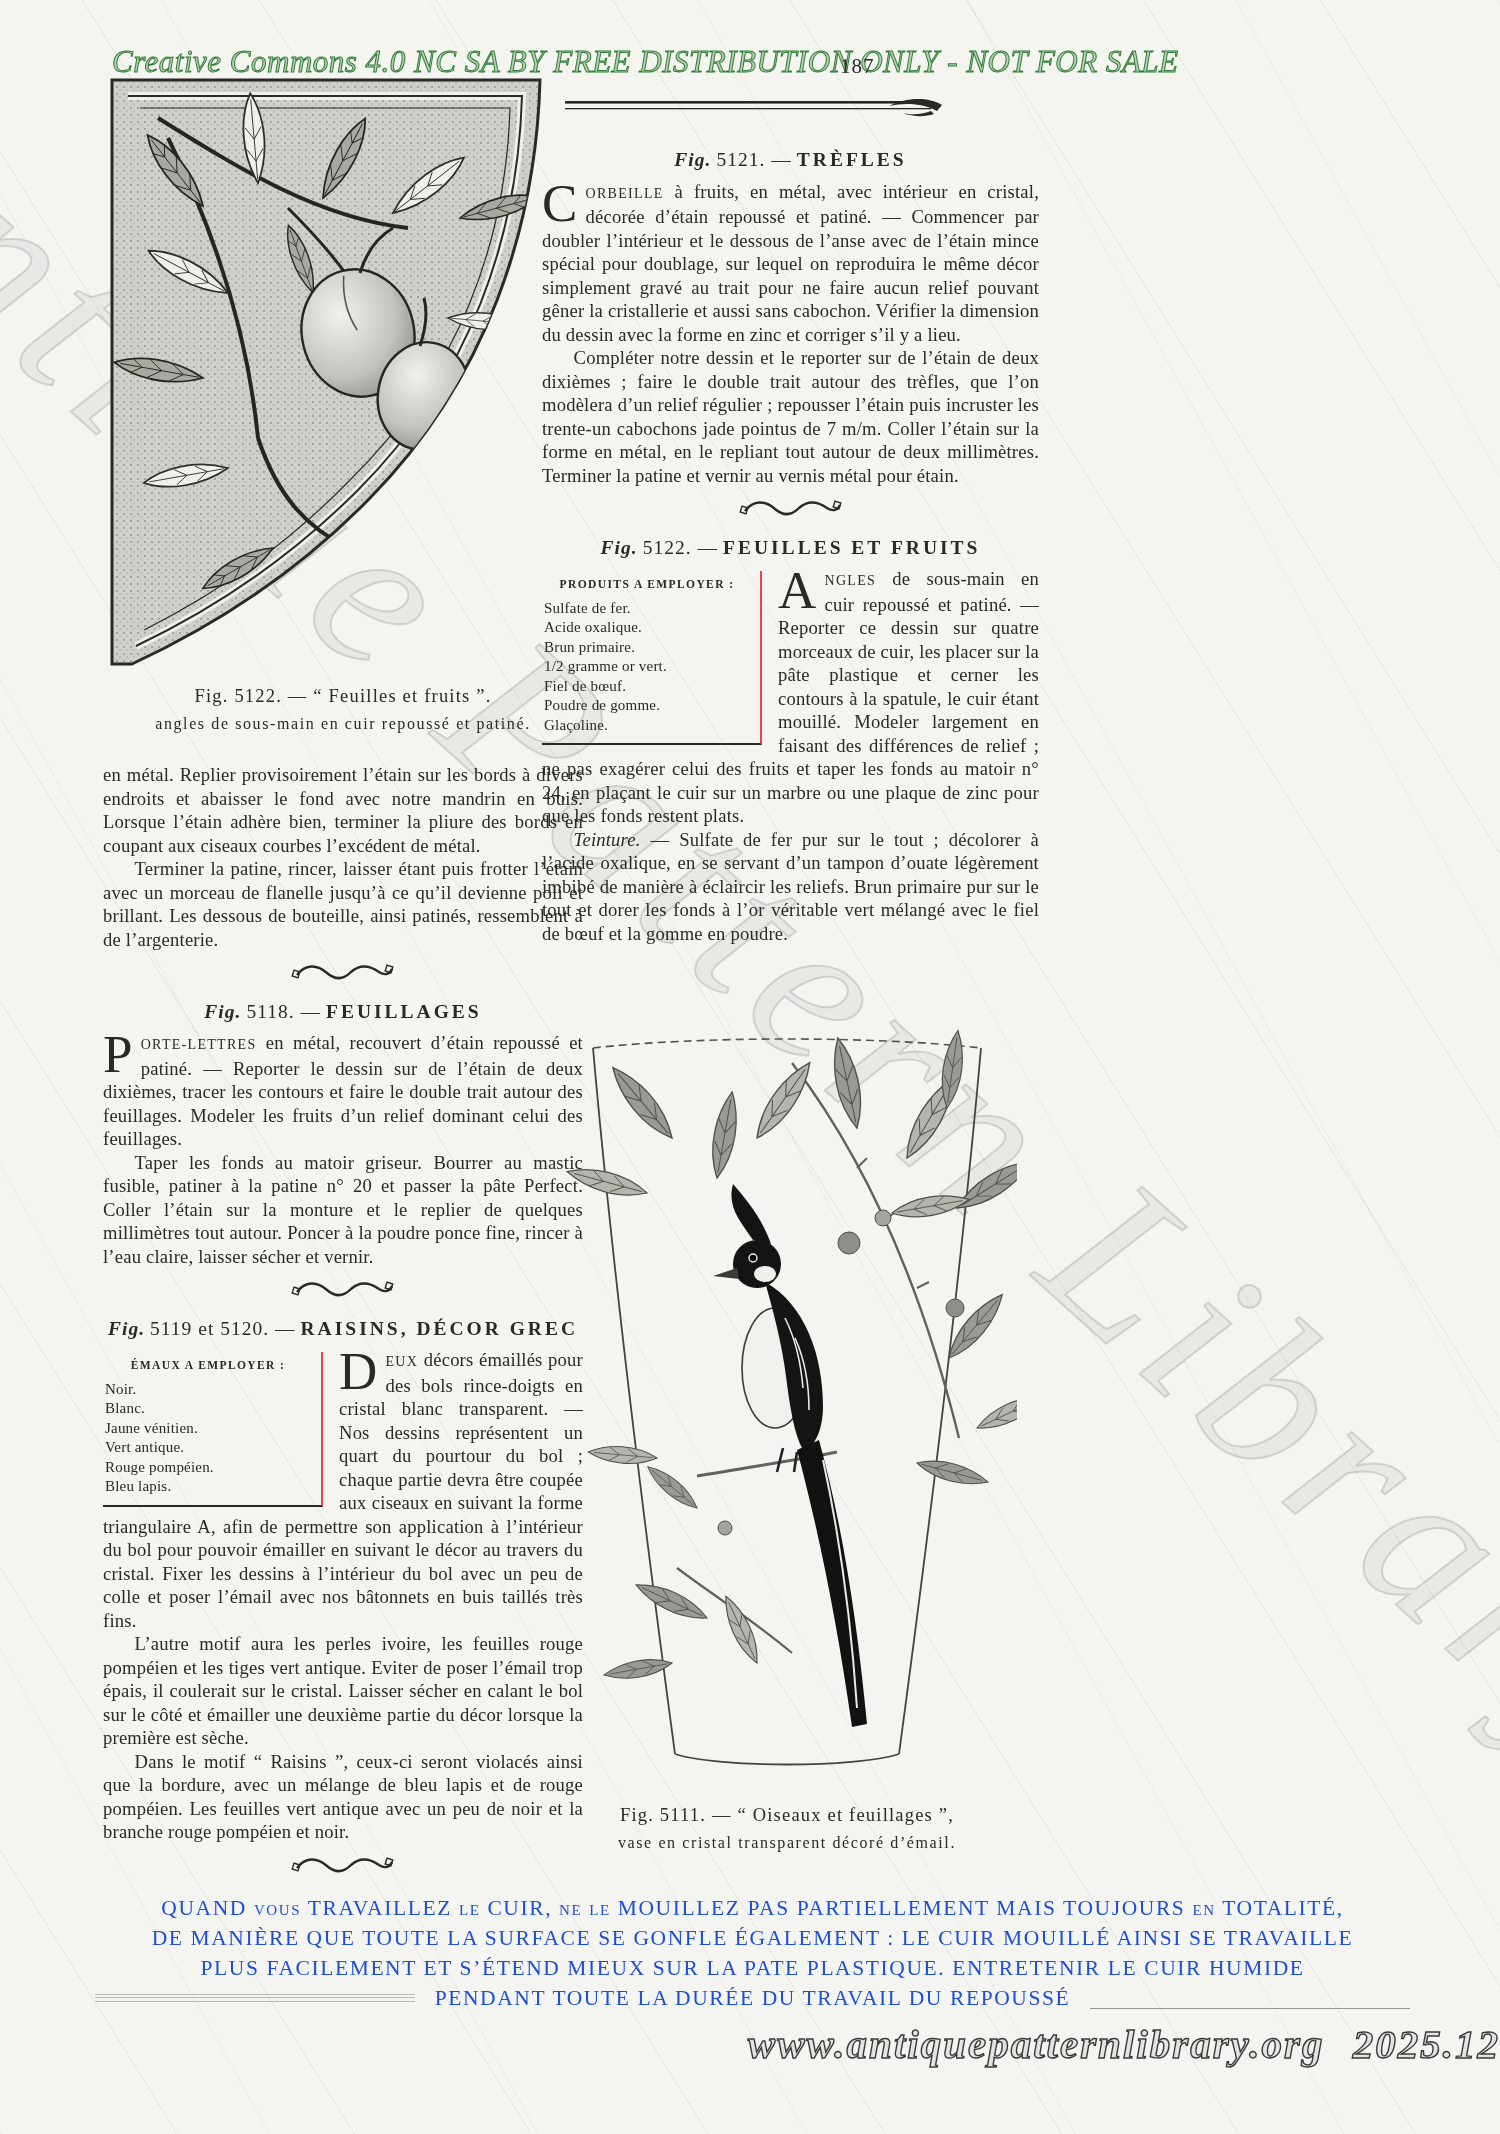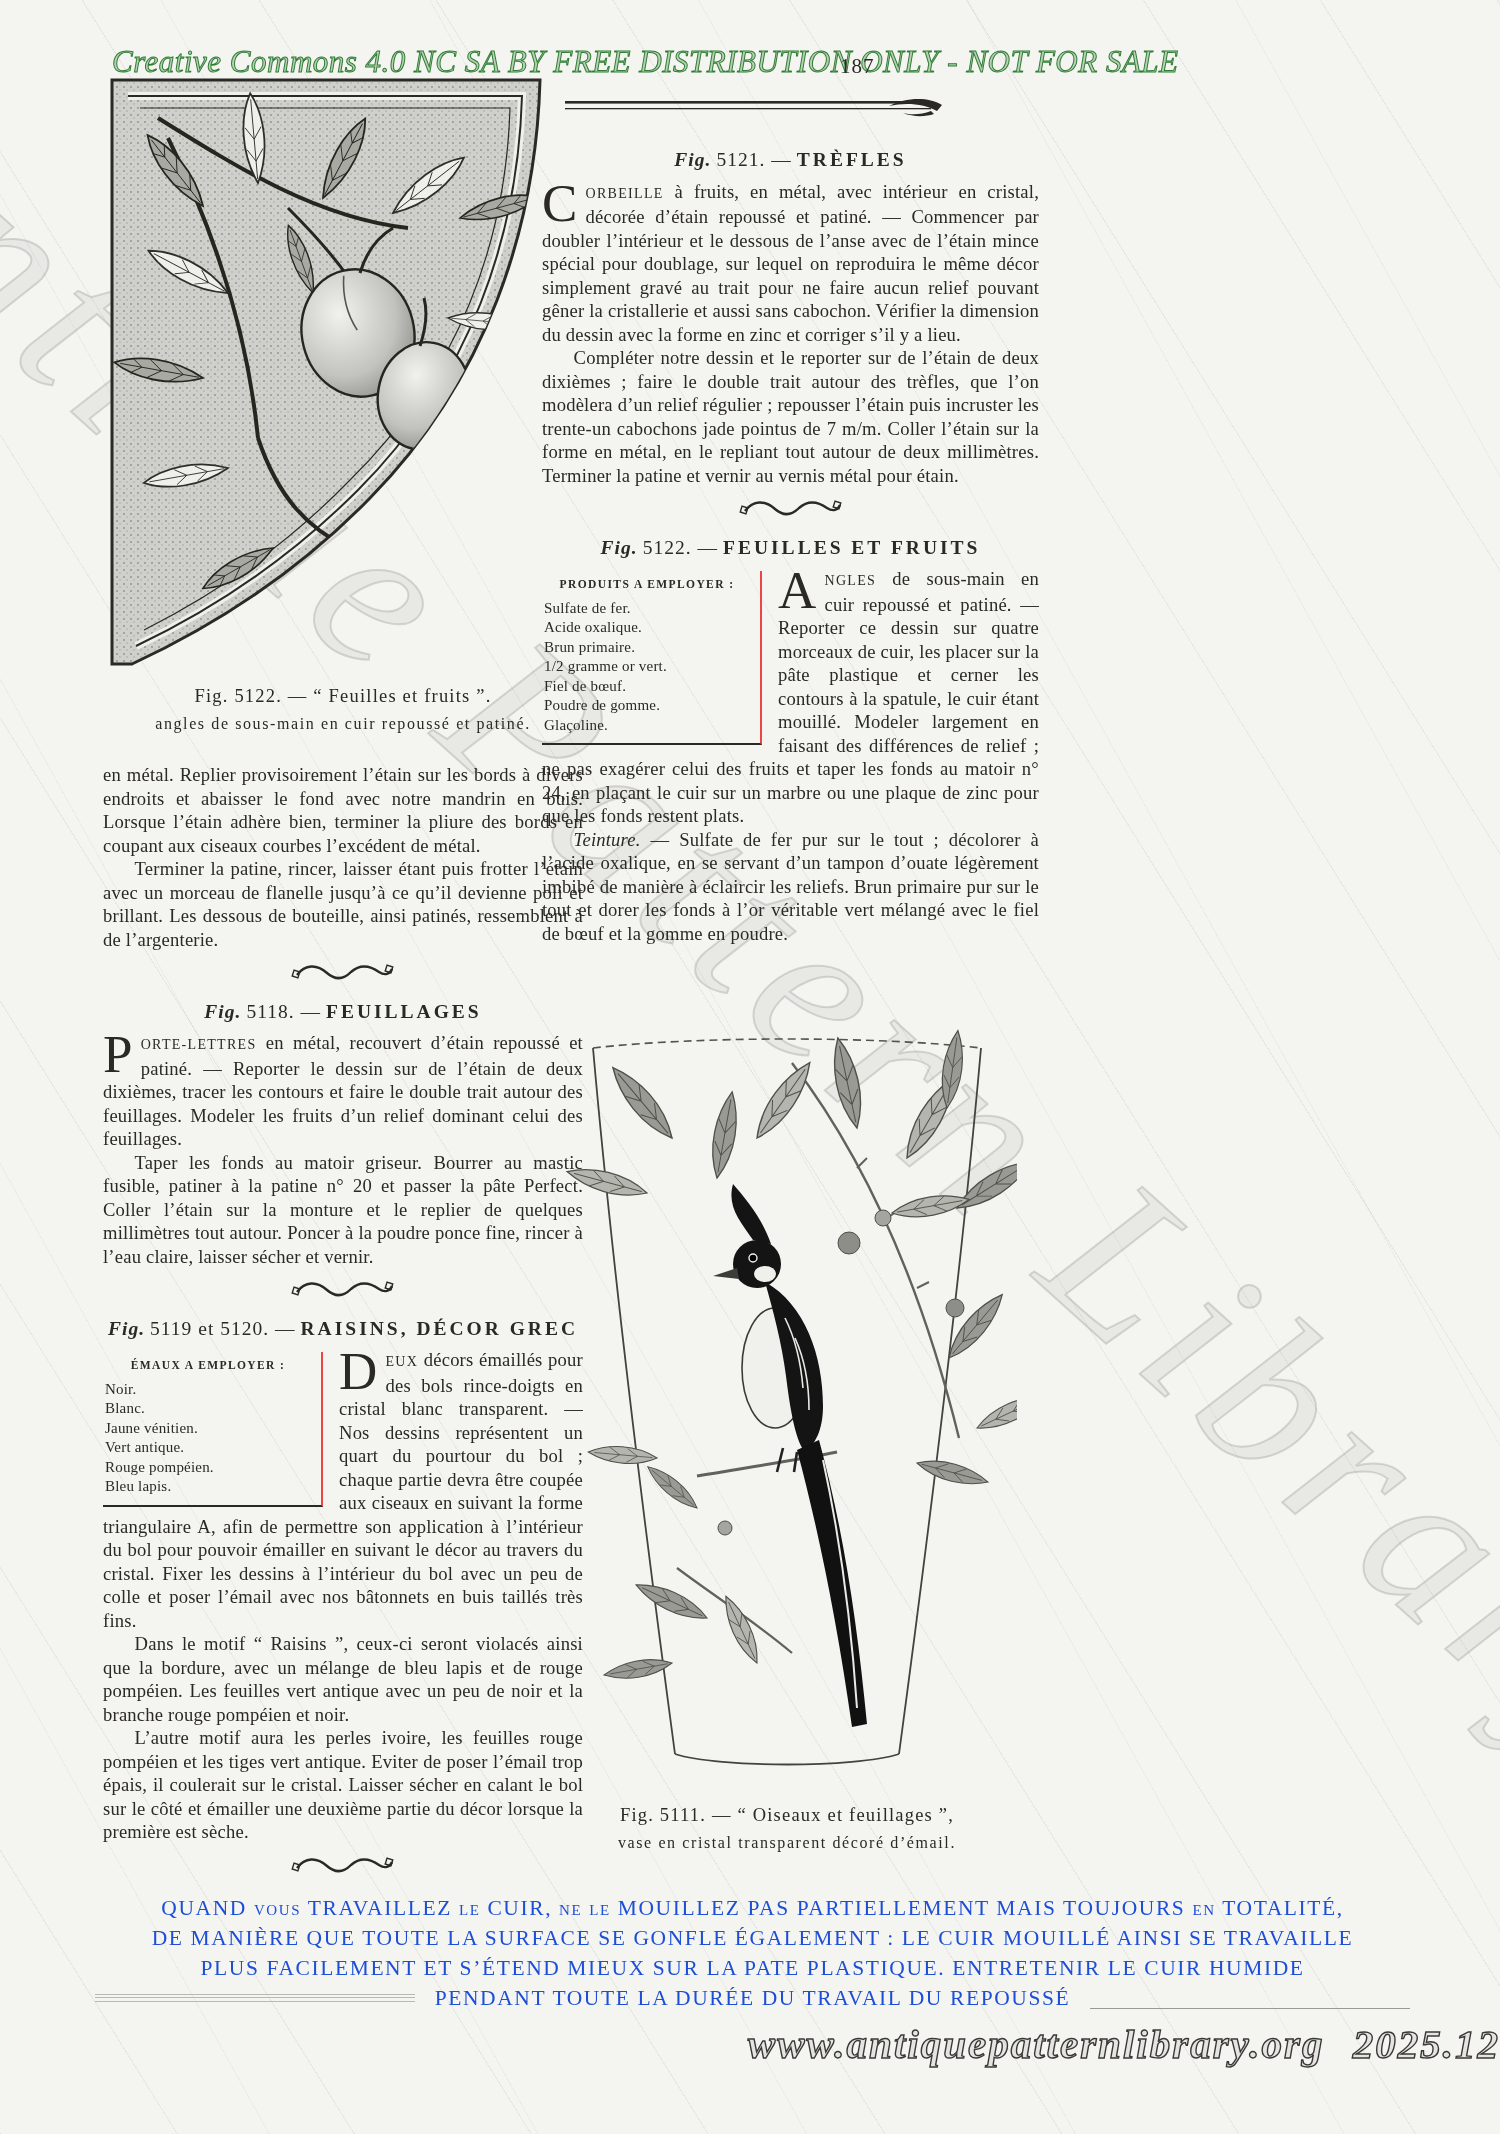--- a/index.html
+++ b/index.html
@@ -217,22 +217,22 @@
           <div class="materials-item">Blanc.</div>
           <div class="materials-item">Jaune vénitien.</div>
           <div class="materials-item">Vert antique.</div>
           <div class="materials-item">Rouge pompéien.</div>
           <div class="materials-item">Bleu lapis.</div>
         </div>
     </div>
     <p class="para">
       <span class="dropcap">D</span><span class="lead">EUX</span><span> décors émaillés pour des bols rince-doigts en cristal blanc transparent. — Nos dessins représentent un quart du pourtour du bol ; chaque partie devra être coupée aux ciseaux en suivant la forme triangulaire A, afin de permettre son application à l’intérieur du bol pour pouvoir émailler en suivant le décor au travers du cristal. Fixer les dessins à l’intérieur du bol avec un peu de colle et poser l’émail avec nos bâtonnets en buis taillés très fins.</span>
     </p>
+    <p class="para indent">L’autre motif aura les perles ivoire, les feuilles rouge pompéien et les tiges vert antique. Eviter de poser l’émail trop épais, il coulerait sur le cristal. Laisser sécher en calant le bol sur le côté et émailler une deuxième partie du décor lorsque la première est sèche.</p>
     <p class="para indent clear">Dans le motif “ Raisins ”, ceux-ci seront violacés ainsi que la bordure, avec un mélange de bleu lapis et de rouge pompéien. Les feuilles vert antique avec un peu de noir et la branche rouge pompéien et noir.</p>
-    <p class="para indent">L’autre motif aura les perles ivoire, les feuilles rouge pompéien et les tiges vert antique. Eviter de poser l’émail trop épais, il coulerait sur le cristal. Laisser sécher en calant le bol sur le côté et émailler une deuxième partie du décor lorsque la première est sèche.</p>
 
     <span class="ornament">
       <svg width="104" height="24" viewBox="0 0 104 24">
           <path d="M6,15 C14,4 26,4 36,13 C44,20 52,20 60,12 C68,5 78,5 88,12 C94,16 99,14 101,9" stroke="#2b2925" stroke-width="2.4" fill="none"></path>
           <rect x="2" y="11" width="6" height="6" fill="none" stroke="#2b2925" stroke-width="1.4" transform="rotate(18 5 14)"></rect>
           <rect x="95" y="6" width="6" height="6" fill="none" stroke="#2b2925" stroke-width="1.4" transform="rotate(18 98 9)"></rect>
         </svg>
     </span>
   </div>
 

